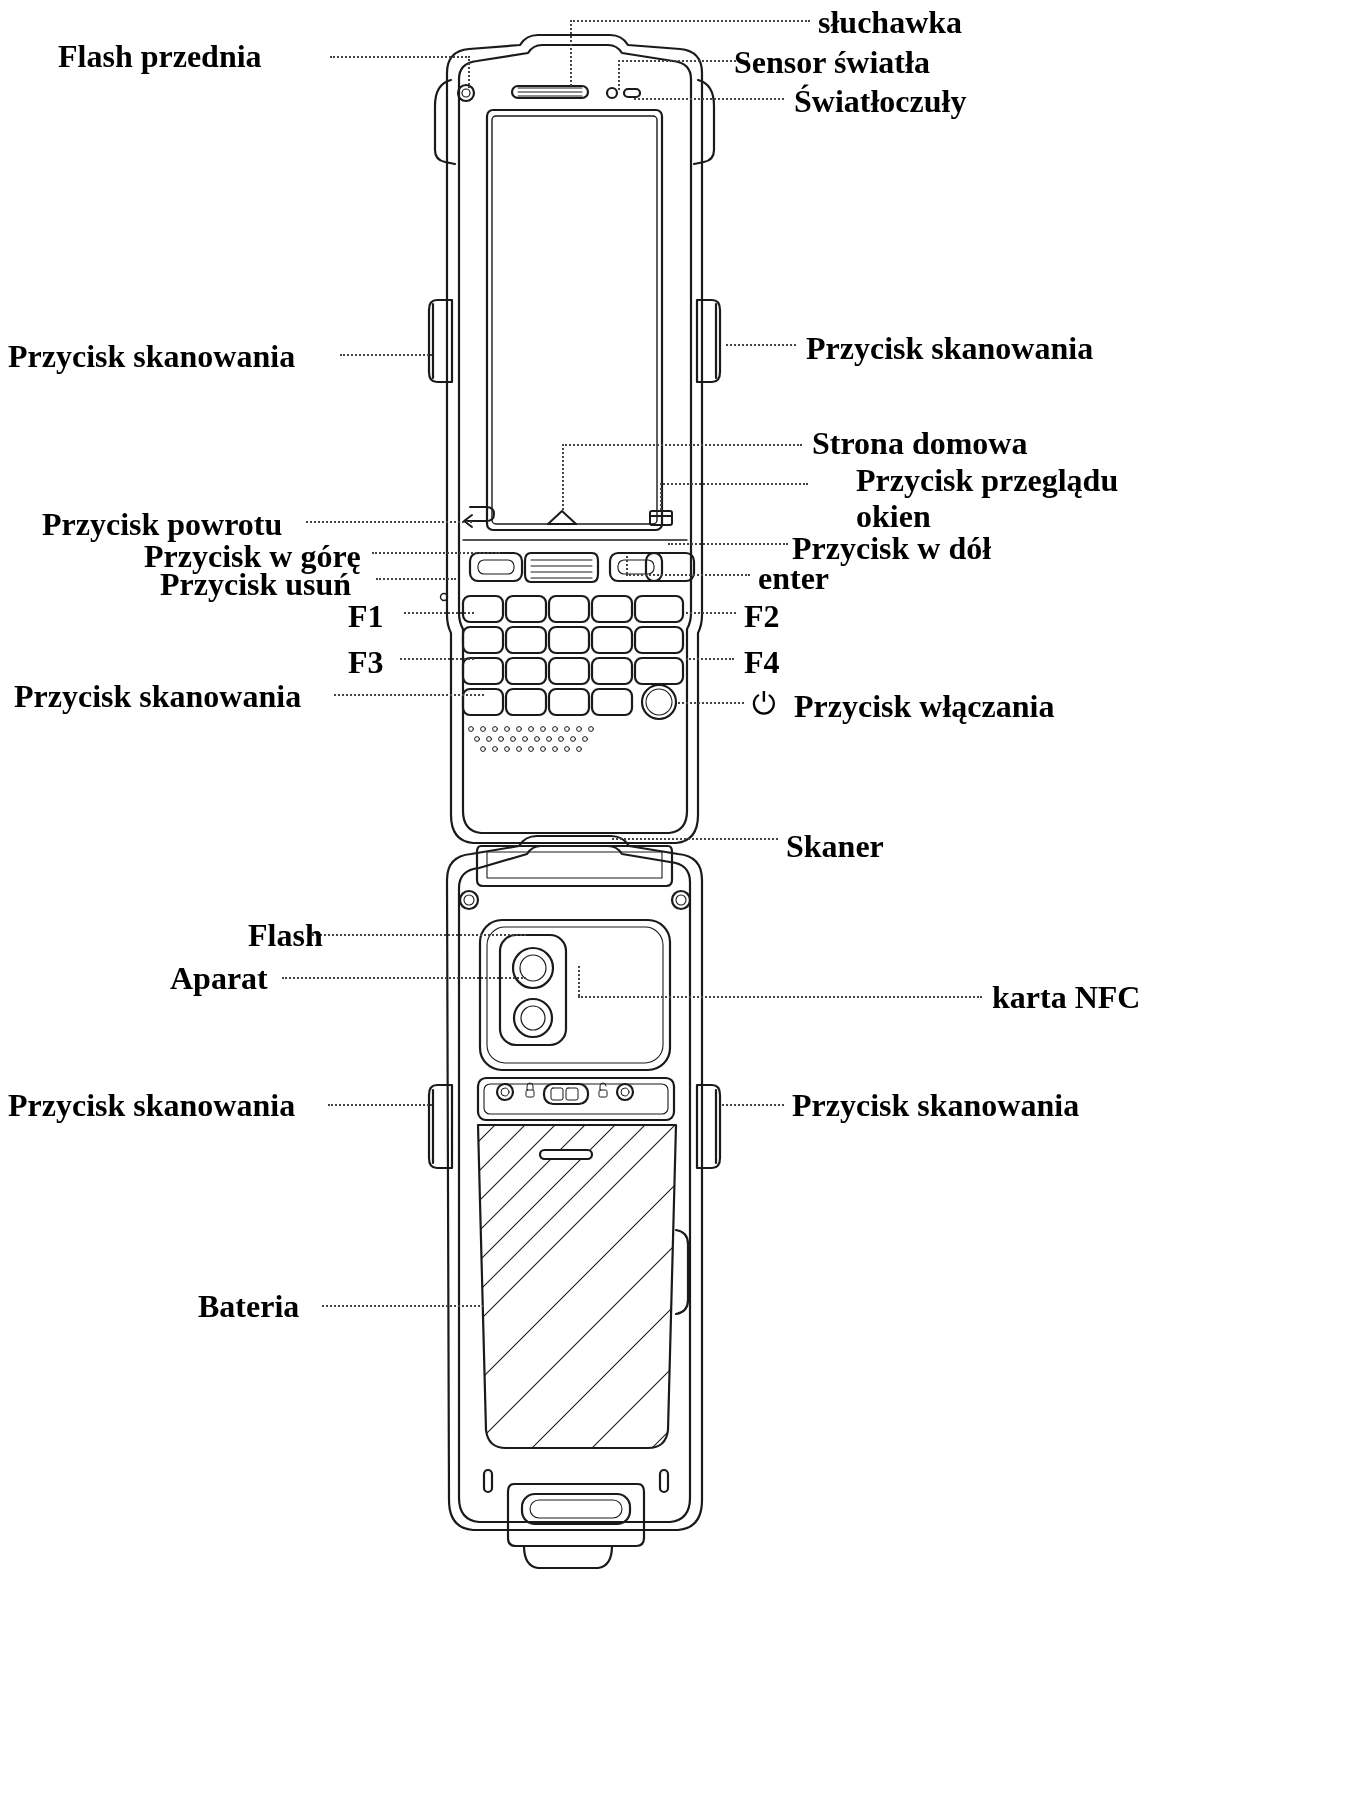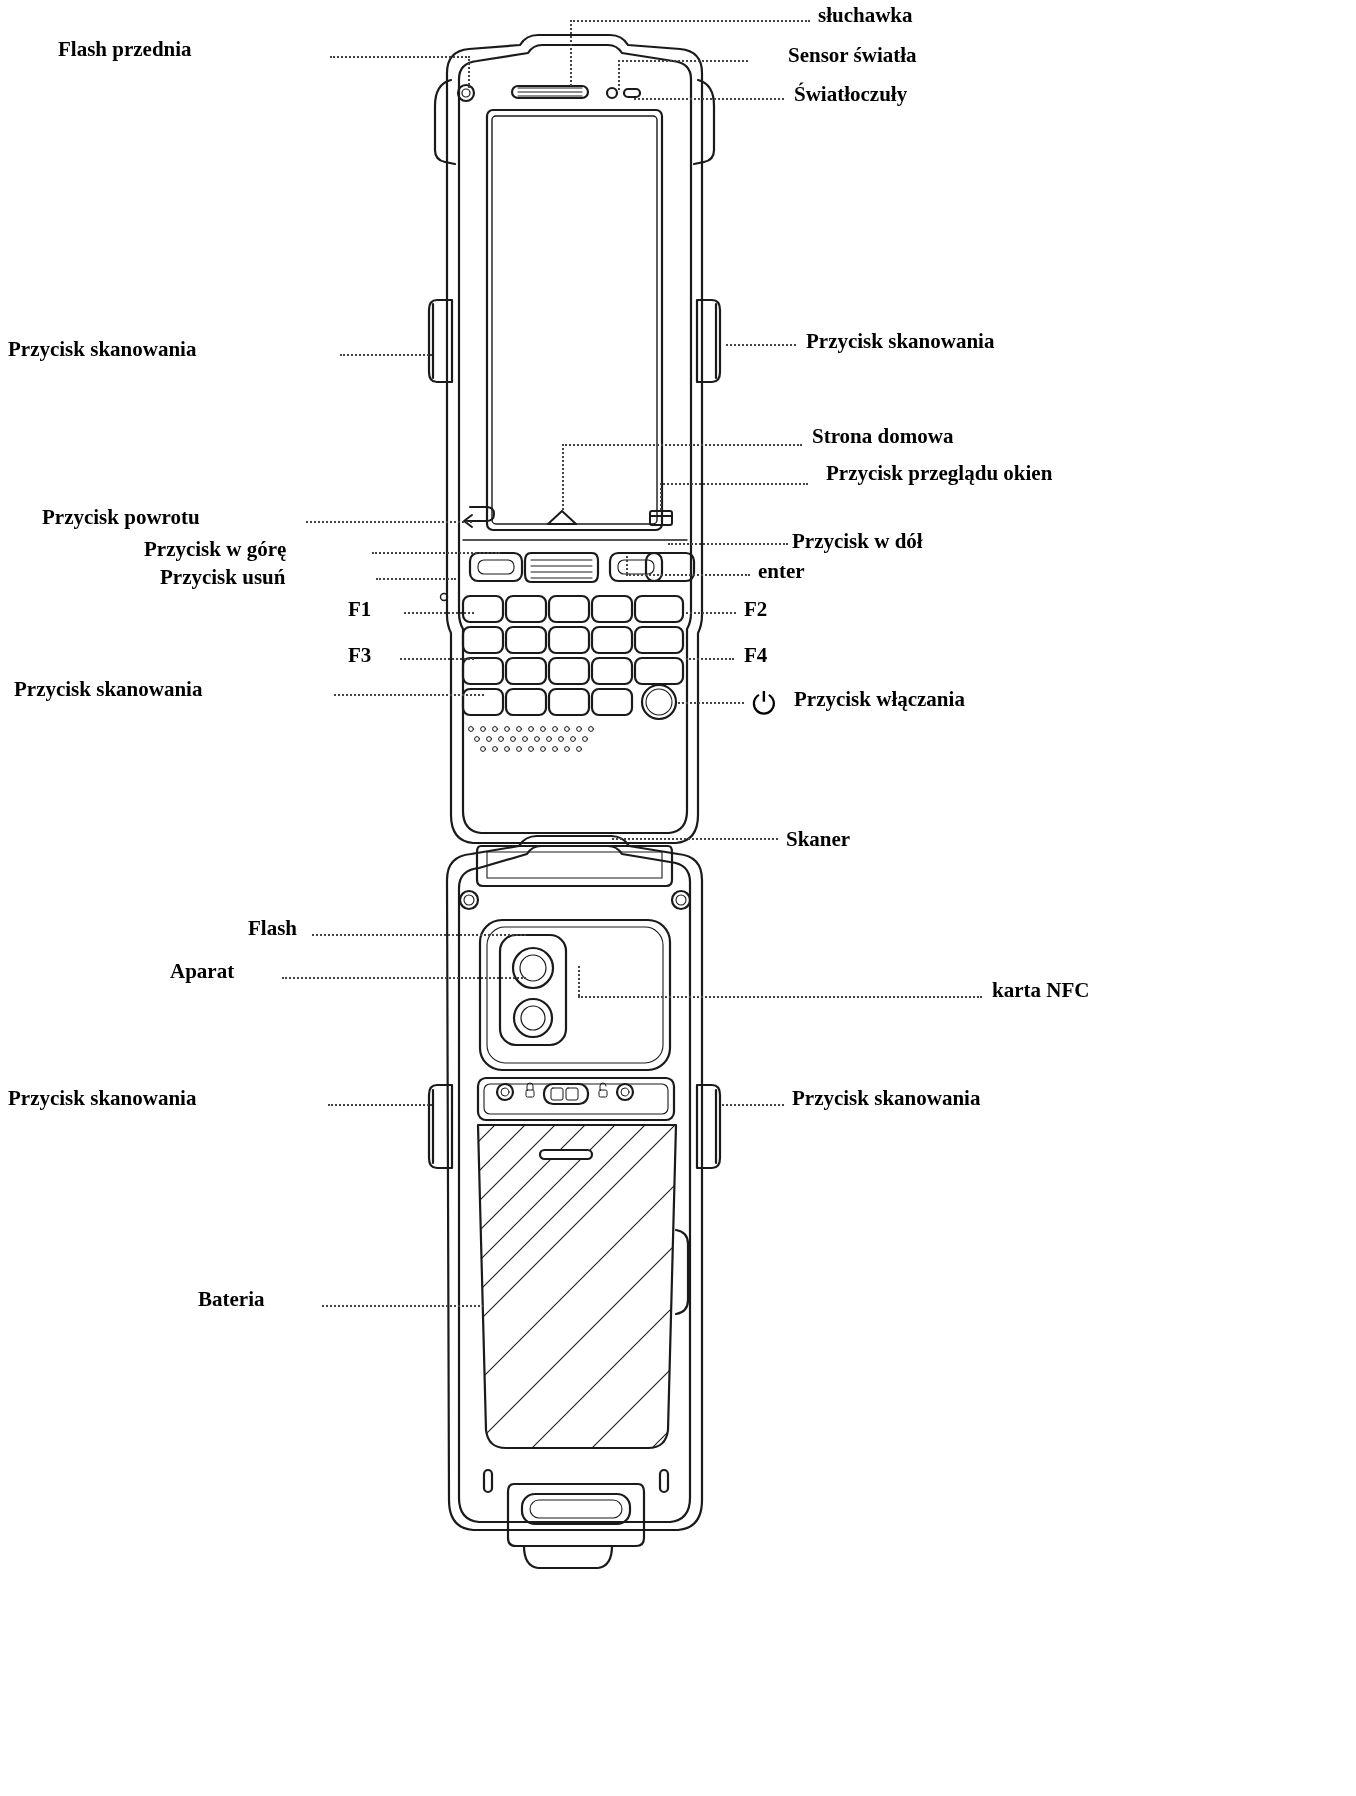--- a/index.html
+++ b/index.html
@@ -18,28 +18,29 @@
   #stage {
     position: absolute;
     left: 0; top: 0;
     width: 1356px;
     height: 1796px;
   }
   .label {
     position: absolute;
     font-family: "Liberation Serif", serif;
     font-weight: bold;
-    font-size: 21px;
+    font-size: 32px;
     line-height: 1.14;
     color: #000;
     white-space: nowrap;
   }
   .label.wrap {
     white-space: normal;
     width: 330px;
+    margin-left: 30px;
   }
   .leader {
     position: absolute;
     border-top: 2px dotted #444;
     height: 0;
   }
   .leader.vert {
     border-top: none;
     border-left: 2px dotted #444;
     width: 0;
@@ -313,21 +314,21 @@
   <div class="leader" style="left:578px; top:996px; width:404px;"></div>
   <div class="leader vert" style="left:578px; top:966px; height:30px;"></div>
 
   <div class="leader" style="left:328px; top:1104px; width:104px;"></div>
 
   <div class="leader" style="left:722px; top:1104px; width:62px;"></div>
 
   <div class="leader" style="left:322px; top:1305px; width:162px;"></div>
 
   <div class="label" style="left:818px; top:4px;">słuchawka</div>
-  <div class="label" style="left:788px; top:44px;">Sensor światła</div>
+  <div class="label" style="left:734px; top:44px;">Sensor światła</div>
   <div class="label" style="left:794px; top:83px;">Światłoczuły</div>
 
   <div class="label" style="left:58px; top:38px;">Flash przednia</div>
 
   <div class="label" style="left:8px; top:338px;">Przycisk skanowania</div>
   <div class="label" style="left:806px; top:330px;">Przycisk skanowania</div>
 
   <div class="label" style="left:812px; top:425px;text-align:right;">Strona domowa</div>
   <div class="label wrap" style="left:826px; top:462px; width:300px;">Przycisk przeglądu okien</div>
 

